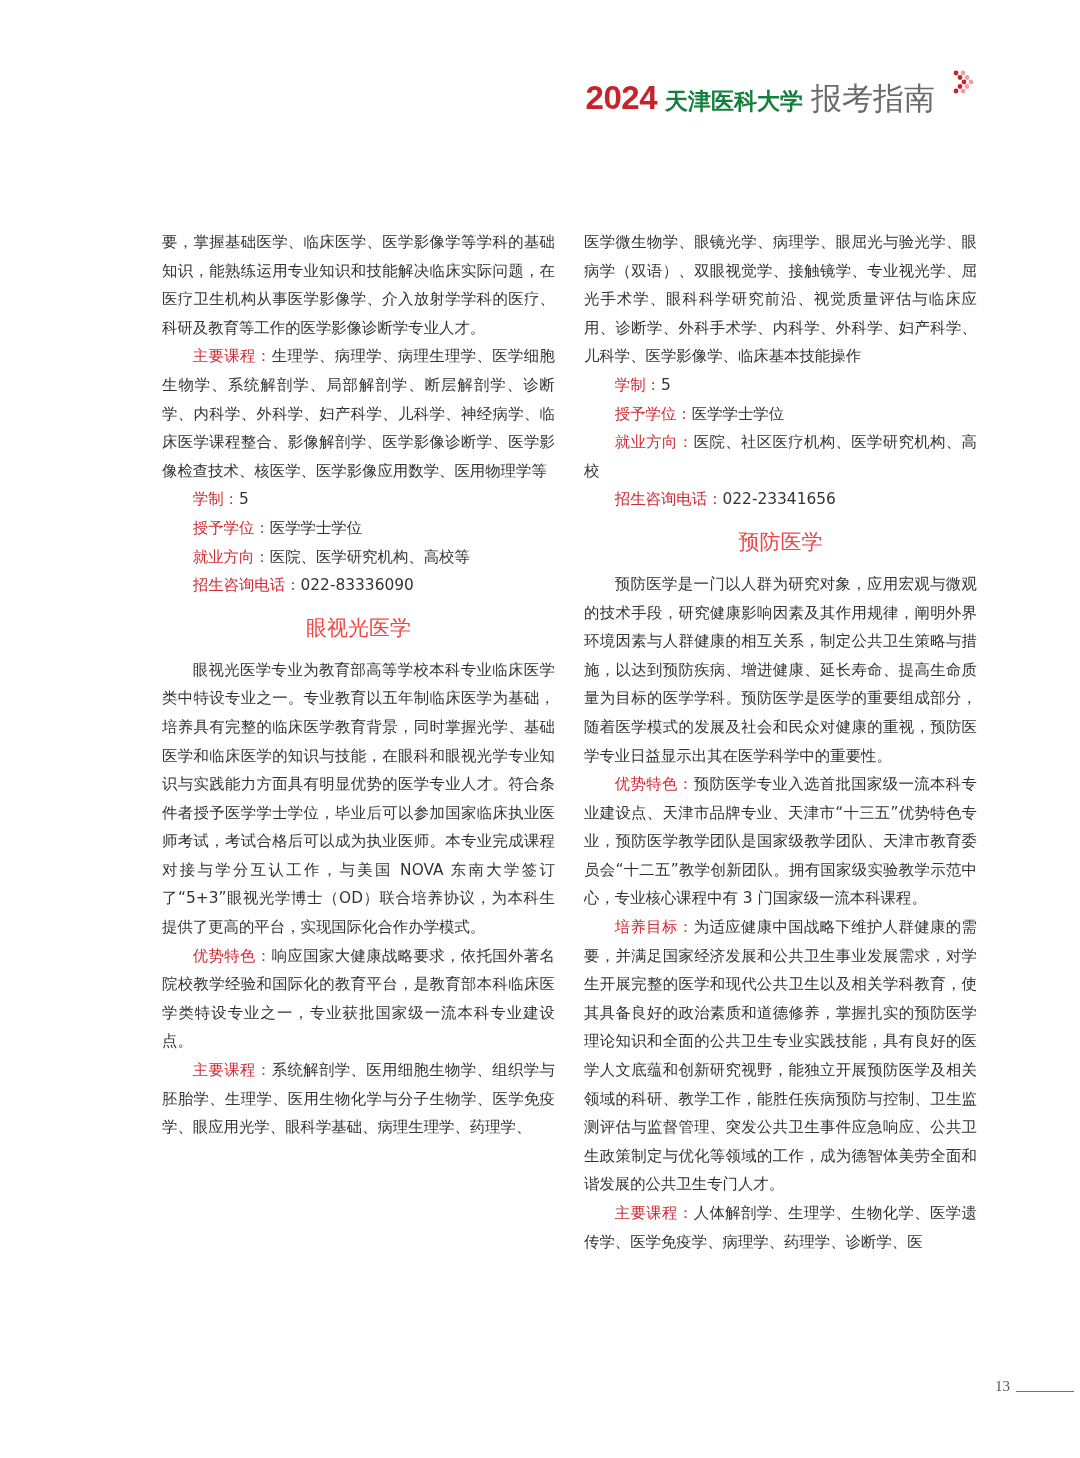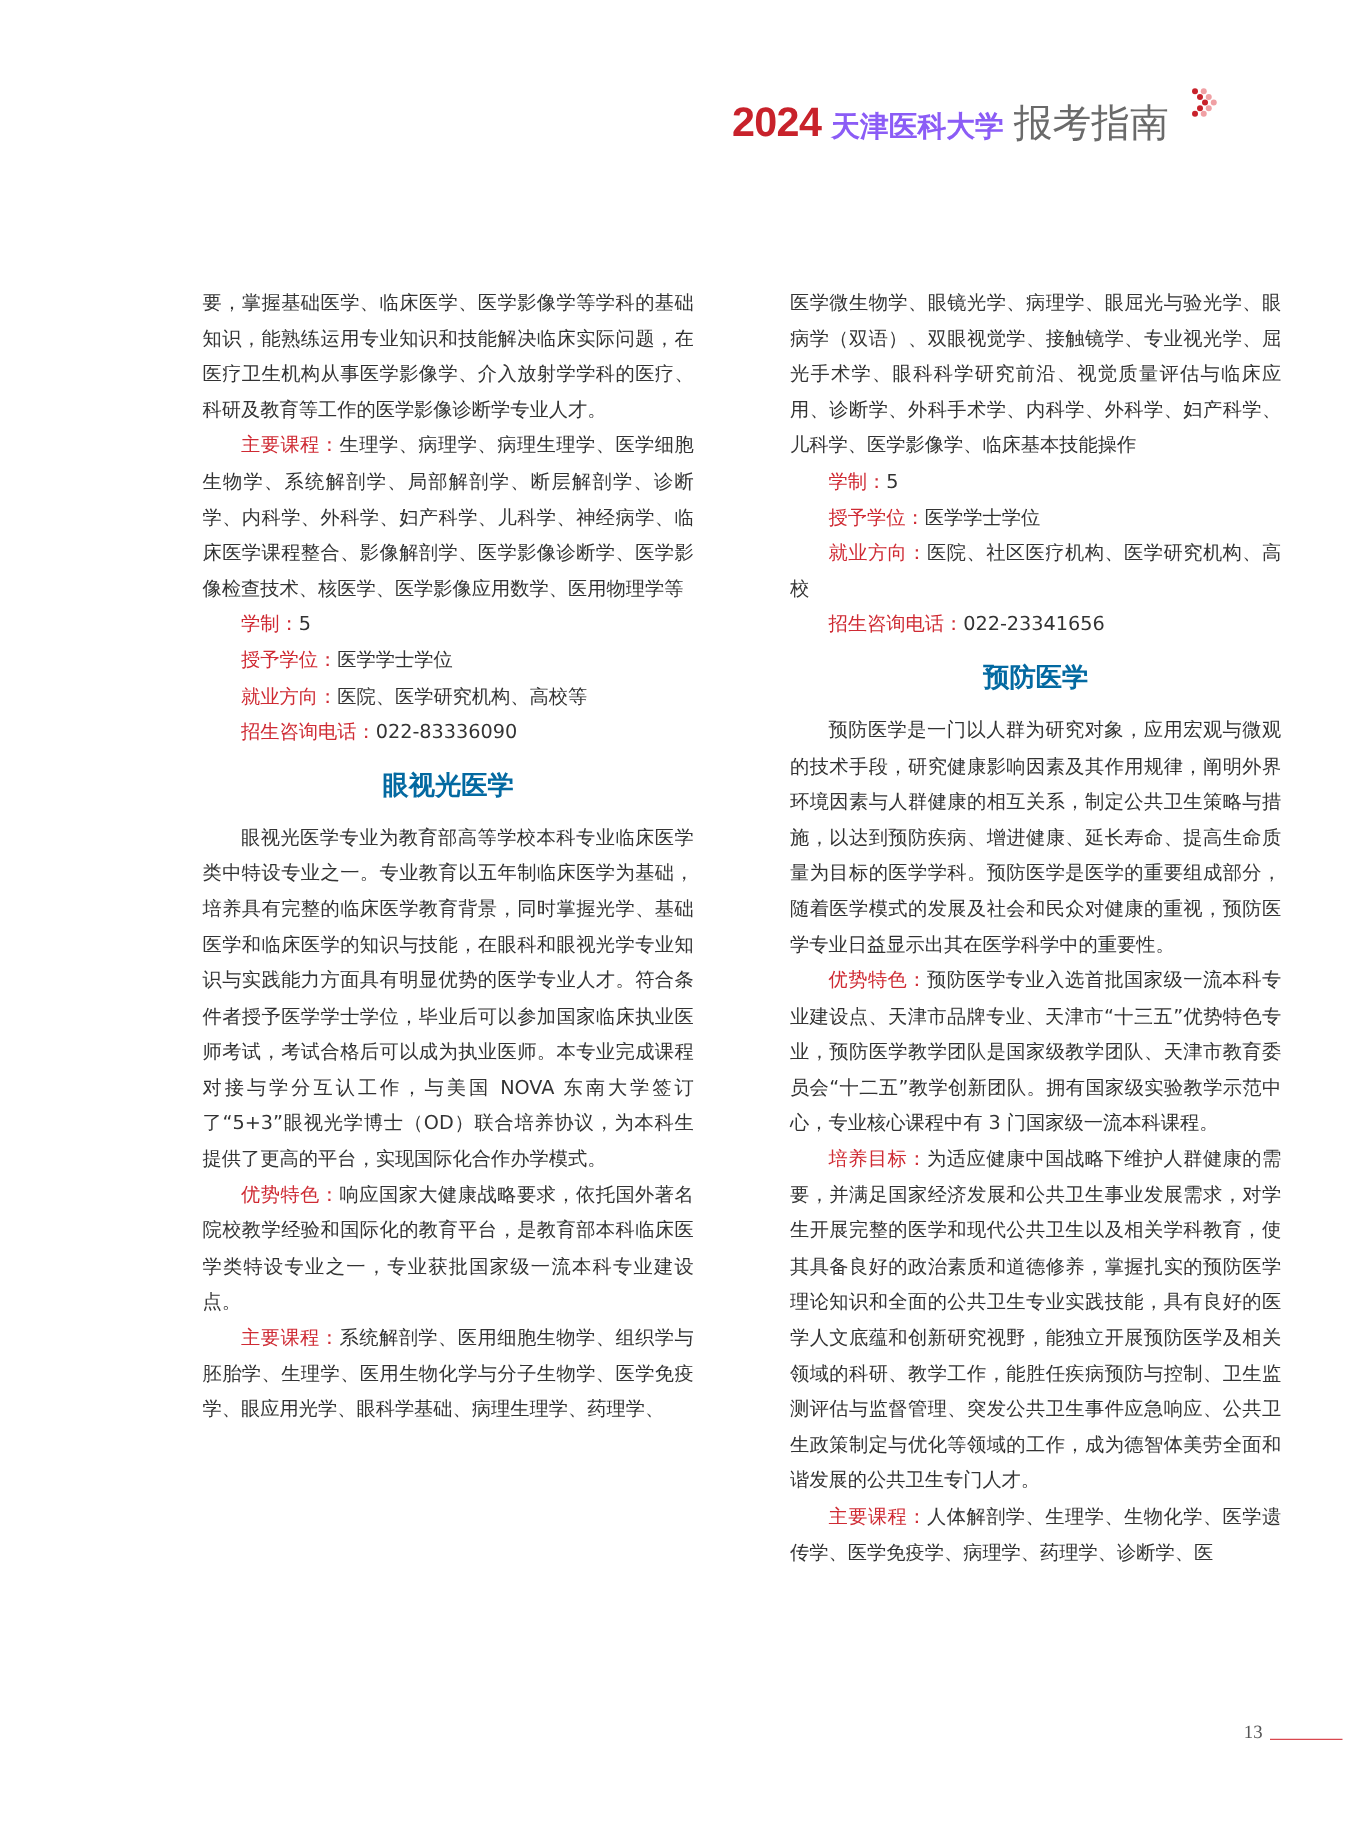--- a/index.html
+++ b/index.html
@@ -13,41 +13,41 @@
     }
     .header .brand {
       position: absolute; right: 145px; top: 16px; display: flex; align-items: baseline;
       white-space: nowrap;
     }
     .header .year {
       color: #c8222b; font-family: "Liberation Sans", sans-serif; font-weight: bold;
       font-size: 33px; letter-spacing: -0.5px; margin-right: 8px;
     }
     .header .uni {
-      color: #8b5cf6; font-weight: bold; font-size: 23px; margin-right: 8px;
+      color: #15803d; font-weight: bold; font-size: 23px; margin-right: 8px;
     }
     .header .guide {
       color: #6a6a6a; font-size: 31px;
     }
     .header .chev {
       position: absolute; left: 952px; top: 6px; width: 28px; height: 28px;
     }
     .column {
       position: absolute; top: 228px; width: 393px;
       font-size: 15.4px; line-height: 28.6px; text-align: justify;
     }
     .col-left { left: 162px; }
-    .col-right { left: 584px; margin-left: 48px; }
+    .col-right { left: 584px; }
     .para { margin: 0; text-indent: 0; }
     .para.indent { text-indent: 2em; }
     .field { margin: 0; }
     .field.indent { text-indent: 2em; }
     .label { color: #cf2a33; }
     .section-title {
-      text-align: center; color: #0369a1; font-weight: bold; font-size: 21px;
+      text-align: center; color: #ef4444; font-weight: normal; font-size: 21px;
       line-height: 32px; margin: 12px 0 12px 0;
     }
     .footer {
       position: absolute; top: 1378px; left: 995px; display: flex; align-items: flex-end;
     }
     .page-number {
       font-family: "Liberation Serif", serif; font-size: 15px; color: #555555; line-height: 16px;
     }
     .page-rule {
       width: 58px; height: 1px; background: #d9484f; margin-left: 6px; margin-bottom: 2px;

